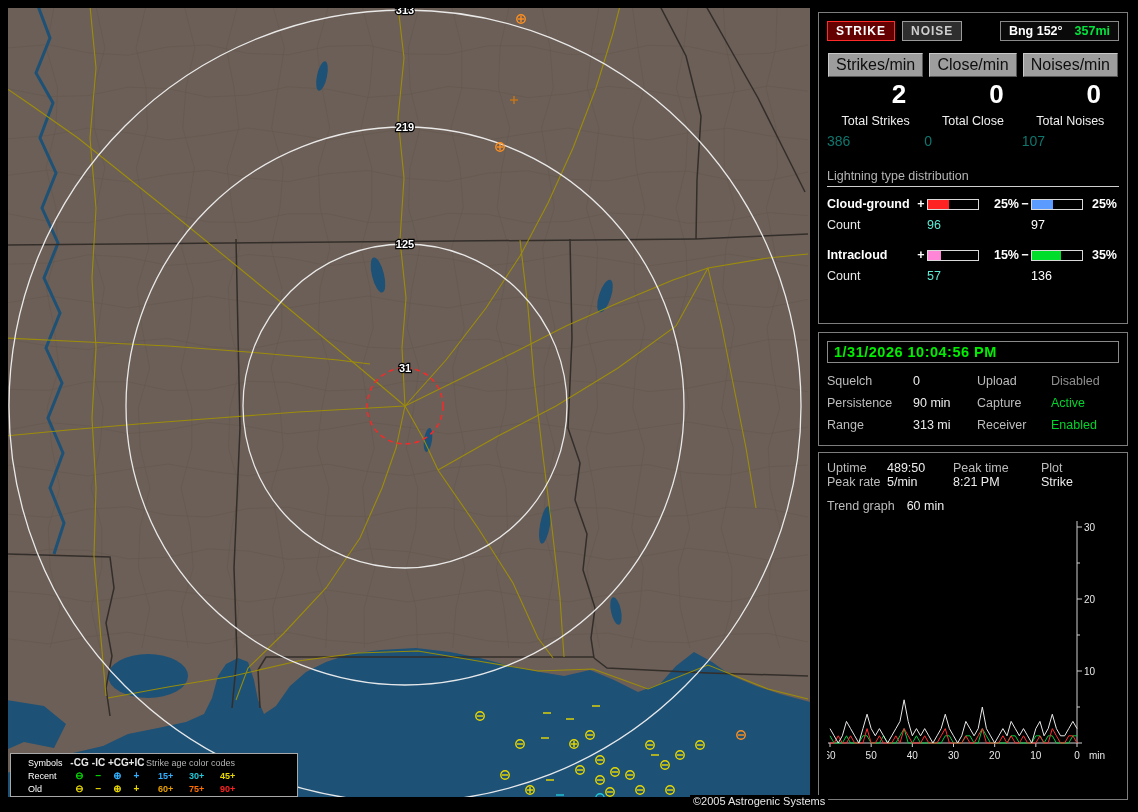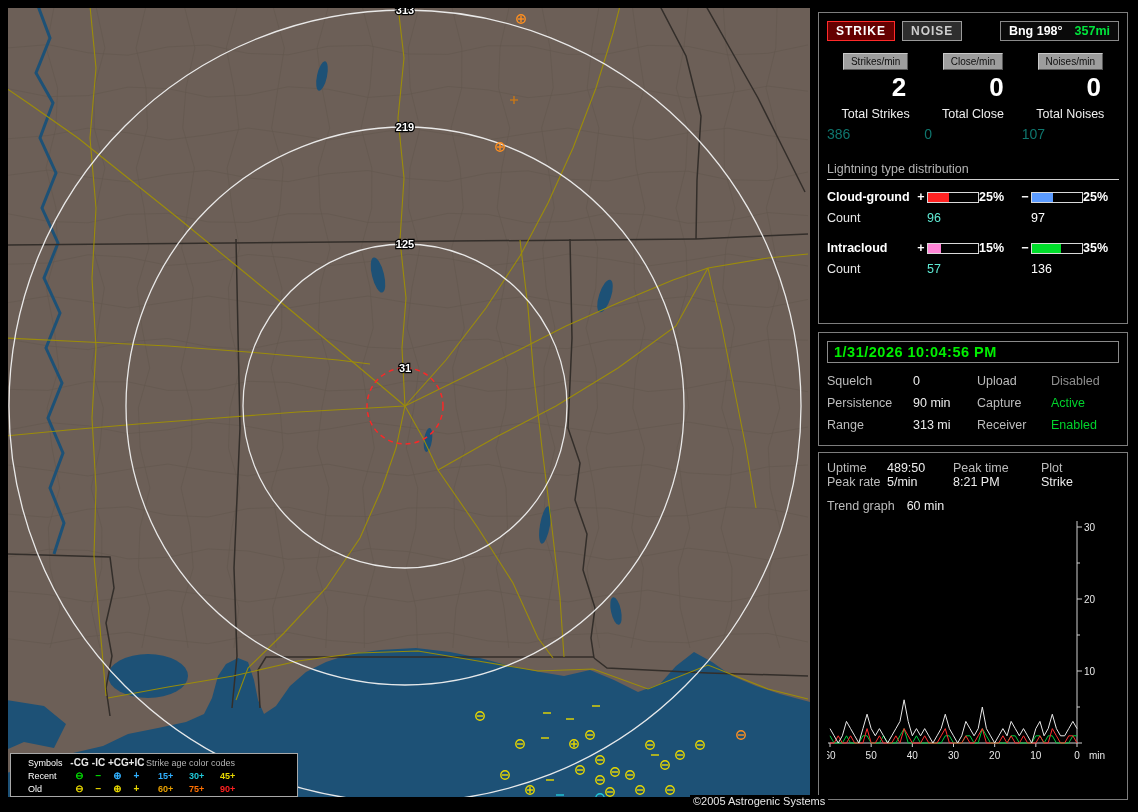--- a/index.html
+++ b/index.html
@@ -33,36 +33,36 @@
   .btn-left{display:flex;gap:7px}
   .strike-btn{background:#650000;border:1px solid #ff2a2a;color:#fff;font-weight:bold;font-size:12px;
               padding:2px 8px;letter-spacing:1px;font-family:inherit;cursor:pointer}
   .noise-btn{background:#2e2e2e;border:1px solid #9a9a9a;color:#cfcfcf;font-weight:bold;font-size:12px;
              padding:2px 8px;letter-spacing:1px;font-family:inherit;cursor:pointer}
   .bng-box{border:1px solid #8a8a8a;background:#0a0a0a;padding:2px 8px;display:flex;gap:12px;align-items:center}
   .bng-label{color:#fff;font-weight:bold}
   .bng-range{color:#00e43c;font-weight:bold}
 
   .rate-grid{display:grid;grid-template-columns:1fr 1fr 1fr;margin-top:12px;row-gap:2px}
-  .rate-badge{justify-self:center;background:#9d9d9d;color:#0e0e0e;font-size:10px;padding:2px 7px;
+  .rate-badge{justify-self:center;background:#9d9d9d;color:#0e0e0e;font-size:16px;padding:2px 7px;
               border:1px solid #c9c9c9;border-bottom-color:#565656;border-right-color:#565656}
   .rate-value{text-align:right;padding-right:18px;font-size:26px;font-weight:bold;color:#fff;line-height:1.2}
   .total-label{text-align:center;font-size:12.5px;color:#efefef;margin-top:2px}
   .total-value{text-align:left;padding-right:22px;font-size:14px;color:#0f766e;margin-top:3px}
 
   .dist-block{margin-top:20px}
   .dist-title{color:#b4b4b4;padding-bottom:3px;border-bottom:1px solid #cfcfcf;margin-bottom:10px}
   .dist-row{display:grid;grid-template-columns:88px 12px 52px 40px 12px 52px 34px;align-items:center;margin-top:9px}
   .count-row{display:grid;grid-template-columns:88px 12px 52px 40px 12px 52px 34px;margin-top:7px}
   .dist-label{font-weight:bold;color:#fff}
   .count-label{color:#e8e8e8}
   .sign{color:#fff;font-weight:bold;text-align:center}
   .bar{display:inline-block;width:100%;height:11px;border:1px solid #d9d9d9;background:#000;overflow:hidden}
   .bar-fill{display:block;height:100%}
-  .pct{color:#fff;font-weight:bold;text-align:left}
+  .pct{color:#fff;font-weight:bold;text-align:right}
   .count-a{grid-column:3;color:#5eead4}
   .count-b{grid-column:6;color:#fff}
 
   .timestamp{border:1px solid #8a8a8a;color:#00ef00;font-weight:bold;font-size:14.5px;
              padding:2px 6px;letter-spacing:.5px}
   .settings-grid{display:grid;grid-template-columns:86px 64px 74px 68px;margin-top:11px;row-gap:8px}
   .s-label{color:#bcbcbc}
   .s-value{color:#ececec}
   .green{color:#00d42c}
   .dim{color:#8f8f8f}
@@ -328,21 +328,21 @@
 
 <div class="panel">
 
   <section class="box box1">
     <div class="btn-row">
       <div class="btn-left">
         <button class="strike-btn">STRIKE</button>
         <button class="noise-btn">NOISE</button>
       </div>
       <div class="bng-box">
-        <span class="bng-label">Bng 198°</span>
+        <span class="bng-label">Bng 152°</span>
         <span class="bng-range">357mi</span>
       </div>
     </div>
 
     <div class="rate-grid">
       <span class="rate-badge">Strikes/min</span>
       <span class="rate-badge">Close/min</span>
       <span class="rate-badge">Noises/min</span>
 
       <span class="rate-value">2</span>

